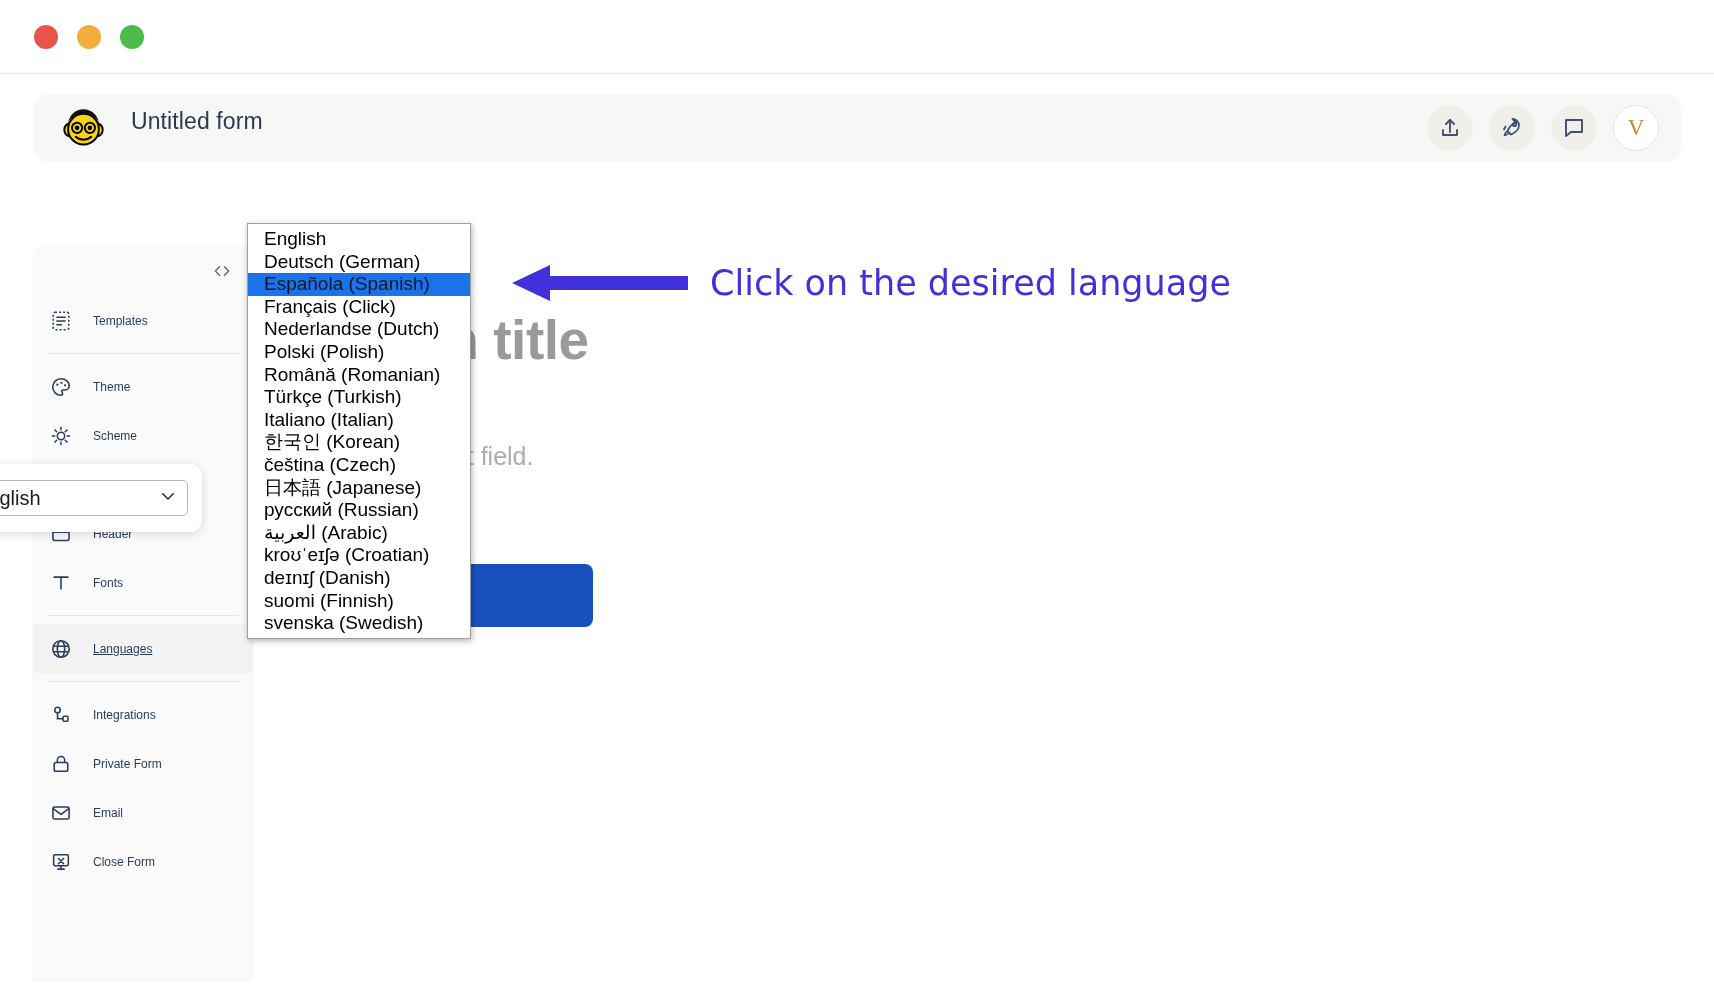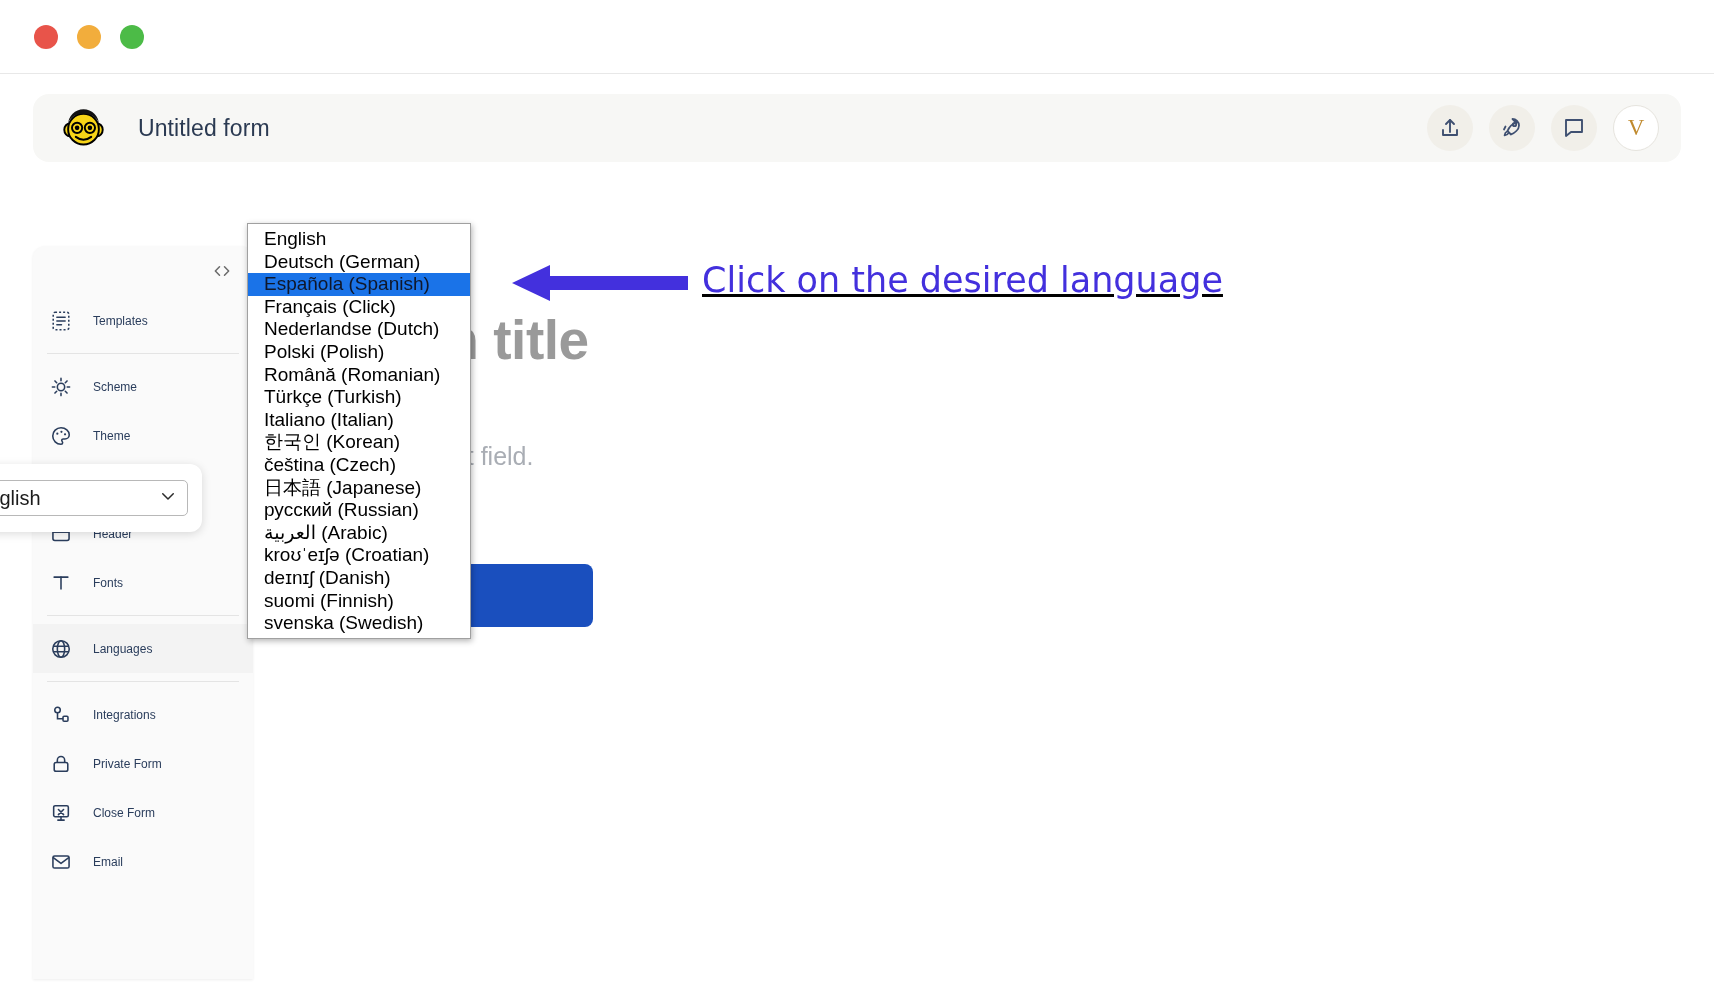--- a/index.html
+++ b/index.html
@@ -36,21 +36,21 @@
   .topbar {
     position: absolute;
     left: 33px; top: 20px;
     width: 1648px; height: 68px;
     background: #f7f7f5;
     border-radius: 16px;
     display: flex;
     align-items: center;
     padding: 0 22px 0 30px;
   }
-  .brand { display: flex; align-items: center; gap: 34px; }
+  .brand { display: flex; gap: 27px; }
   .monkey { width: 41px; height: 41px; display: block; }
   .form-title {
     font-size: 23px;
     color: #2b3a52;
     font-family: "Liberation Sans", sans-serif;
     letter-spacing: .1px;
   }
   .topbar-actions {
     margin-left: auto;
     display: flex;
@@ -98,20 +98,21 @@
     display: flex;
     align-items: center;
     gap: 20px;
     height: 49px;
     padding-left: 15px;
     color: #2a3d5c;
     font-size: 12px;
   }
   .nav-item.active {
     background: #f3f3f3;
+    text-decoration: underline;
   }
   .nav-icon {
     width: 25px; height: 25px;
     display: flex; align-items: center; justify-content: center;
     flex: 0 0 25px;
     color: #2a3d5c;
   }
   .nav-divider {
     height: 1px;
     background: #e4e4e4;
@@ -196,22 +197,22 @@
     background: #1a73e8;
     color: #0f172a;
   }
 
   
   .annotation {
     position: absolute;
     left: 510px; top: 186px;
     z-index: 60;
     display: flex;
-    gap: 12px;
-    text-decoration: underline;
+    align-items: center;
+    gap: 20px;
   }
   .anno-text {
     font-size: 35px;
     color: #4330dd;
     font-family: "DejaVu Sans", sans-serif;
     white-space: nowrap;
   }
 </style>
 </head>
 <body>
@@ -282,42 +283,42 @@
             <path d="M7.5 8h9M7.5 12h9M7.5 16h5" stroke-linecap="round"></path>
           </svg>
         </span>
         <span>Templates</span>
       </div>
 
       <div class="nav-divider"></div>
 
       <div class="nav-item">
         <span class="nav-icon">
-          <svg width="22" height="22" viewBox="0 0 24 24" fill="none" stroke="currentColor" stroke-width="1.7" stroke-linecap="round">
-            <circle cx="12" cy="12" r="4"></circle>
-            <path d="M12 2.6v2.6M12 18.8v2.6M2.6 12h2.6M18.8 12h2.6M5.4 5.4l1.9 1.9M16.7 16.7l1.9 1.9M18.6 5.4l-1.9 1.9M7.3 16.7l-1.9 1.9"></path>
-          </svg>
-        </span>
-        <span>Scheme</span>
-      </div>
-
-      <div class="nav-item">
-        <span class="nav-icon">
           <svg width="22" height="22" viewBox="0 0 24 24" fill="none" stroke="currentColor" stroke-width="1.7">
             <path d="M12 3a9 9 0 1 0 0 18c1.2 0 1.8-.8 1.8-1.7 0-1.3-1-1.6-1-2.6 0-.8.7-1.4 1.6-1.4h1.9A4.7 4.7 0 0 0 21 10.6C21 6.4 17 3 12 3z"></path>
             <circle cx="8" cy="9.5" r="1.2" fill="currentColor" stroke="none"></circle>
             <circle cx="12.5" cy="7.4" r="1.2" fill="currentColor" stroke="none"></circle>
             <circle cx="16.4" cy="10.2" r="1.2" fill="currentColor" stroke="none"></circle>
           </svg>
         </span>
         <span>Theme</span>
       </div>
 
       <div class="nav-item">
         <span class="nav-icon">
+          <svg width="22" height="22" viewBox="0 0 24 24" fill="none" stroke="currentColor" stroke-width="1.7" stroke-linecap="round">
+            <circle cx="12" cy="12" r="4"></circle>
+            <path d="M12 2.6v2.6M12 18.8v2.6M2.6 12h2.6M18.8 12h2.6M5.4 5.4l1.9 1.9M16.7 16.7l1.9 1.9M18.6 5.4l-1.9 1.9M7.3 16.7l-1.9 1.9"></path>
+          </svg>
+        </span>
+        <span>Scheme</span>
+      </div>
+
+      <div class="nav-item">
+        <span class="nav-icon">
           <svg width="22" height="22" viewBox="0 0 24 24" fill="none" stroke="currentColor" stroke-width="1.7" stroke-linejoin="round">
             <rect x="3.5" y="3" width="17" height="6.5" rx="1.2"></rect>
             <path d="M9.5 9.5v3.5h5V9.5"></path>
             <rect x="10.3" y="13" width="3.4" height="7.6" rx="1.2"></rect>
           </svg>
         </span>
         <span>Background</span>
       </div>
 
       <div class="nav-item">
@@ -371,37 +372,37 @@
           <svg width="22" height="22" viewBox="0 0 24 24" fill="none" stroke="currentColor" stroke-width="1.7">
             <rect x="4.6" y="10.4" width="14.8" height="9.6" rx="2"></rect>
             <path d="M8 10.4V7.8a4 4 0 0 1 8 0v2.6"></path>
           </svg>
         </span>
         <span>Private Form</span>
       </div>
 
       <div class="nav-item">
         <span class="nav-icon">
+          <svg width="22" height="22" viewBox="0 0 24 24" fill="none" stroke="currentColor" stroke-width="1.7" stroke-linejoin="round">
+            <rect x="3.2" y="5.4" width="17.6" height="13.2" rx="1.8"></rect>
+            <path d="M3.2 7l8.8 6.6L20.8 7"></path>
+          </svg>
+        </span>
+        <span>Email</span>
+      </div>
+
+      <div class="nav-item">
+        <span class="nav-icon">
           <svg width="22" height="22" viewBox="0 0 24 24" fill="none" stroke="currentColor" stroke-width="1.7" stroke-linecap="round">
             <rect x="4" y="4" width="16" height="12" rx="1.6"></rect>
             <path d="M9.2 8.2l5.6 5.6M14.8 8.2l-5.6 5.6"></path>
             <path d="M12 16v3.8M8.6 19.8h6.8"></path>
           </svg>
         </span>
         <span>Close Form</span>
-      </div>
-
-      <div class="nav-item">
-        <span class="nav-icon">
-          <svg width="22" height="22" viewBox="0 0 24 24" fill="none" stroke="currentColor" stroke-width="1.7" stroke-linejoin="round">
-            <rect x="3.2" y="5.4" width="17.6" height="13.2" rx="1.8"></rect>
-            <path d="M3.2 7l8.8 6.6L20.8 7"></path>
-          </svg>
-        </span>
-        <span>Email</span>
       </div>
 
 
     </div>
   </div>
 
   <div class="canvas">
     <div class="form-heading">Form title</div>
     <div class="form-hint">[↵] to insert field.</div>
     <button class="submit-btn"></button>

